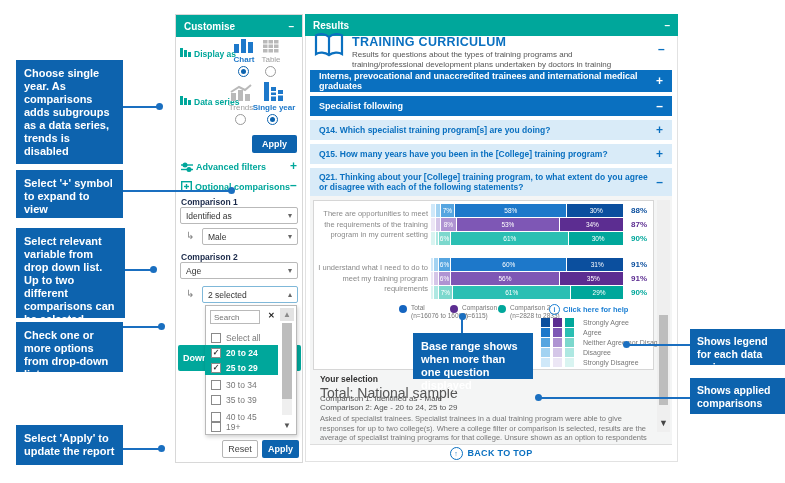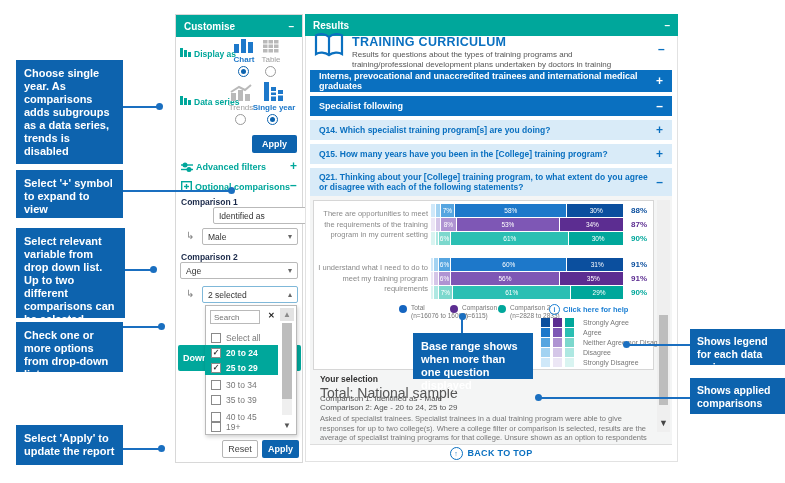--- a/index.html
+++ b/index.html
@@ -166,21 +166,21 @@
 
   <svg class="abs" style="left:181px;top:181px;" width="11" height="11" viewBox="0 0 11 11">
       <rect x="0.7" y="0.7" width="9.6" height="9.6" fill="none" stroke="#00a79b" stroke-width="1.4"></rect>
       <line x1="5.5" y1="3" x2="5.5" y2="8" stroke="#00a79b" stroke-width="1.4"></line>
       <line x1="3" y1="5.5" x2="8" y2="5.5" stroke="#00a79b" stroke-width="1.4"></line>
     </svg>
   <div class="abs teal" style="left:195px;top:182px;font-size:9px;font-weight:700;">Optional comparisons</div>
   <div class="abs teal plusminus" style="left:290px;top:180px;">–</div>
 
   <div class="abs tiny-label" style="left:181px;top:197px;color:#1b2a4a;">Comparison 1</div>
-  <div class="abs select" style="left:180px;top:207px;width:118px;height:17px;margin-left:33px;">
+  <div class="abs select" style="left:180px;top:207px;width:118px;height:17px;">
     <span>Identified as</span>
     <span class="chev">▾</span>
   </div>
   <div class="abs sub-arrow" style="left:186px;top:230px;">↳</div>
   <div class="abs select" style="left:202px;top:228px;width:96px;height:17px;">
     <span>Male</span>
     <span class="chev">▾</span>
   </div>
 
   <div class="abs tiny-label" style="left:181px;top:252px;color:#1b2a4a;">Comparison 2</div>

